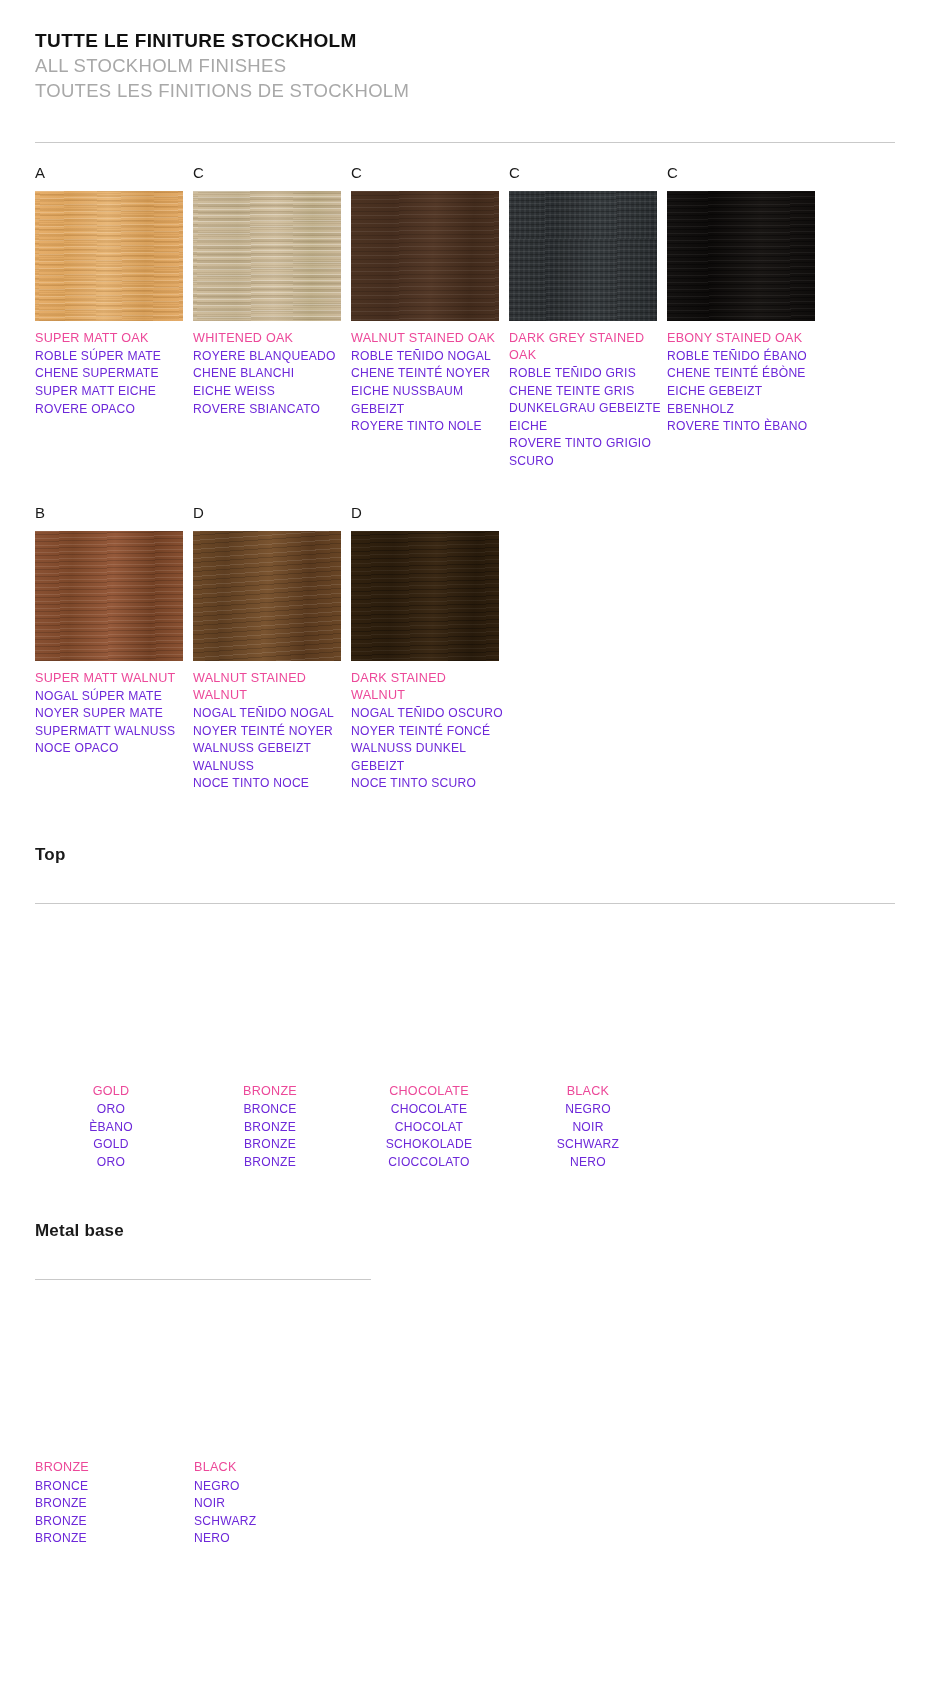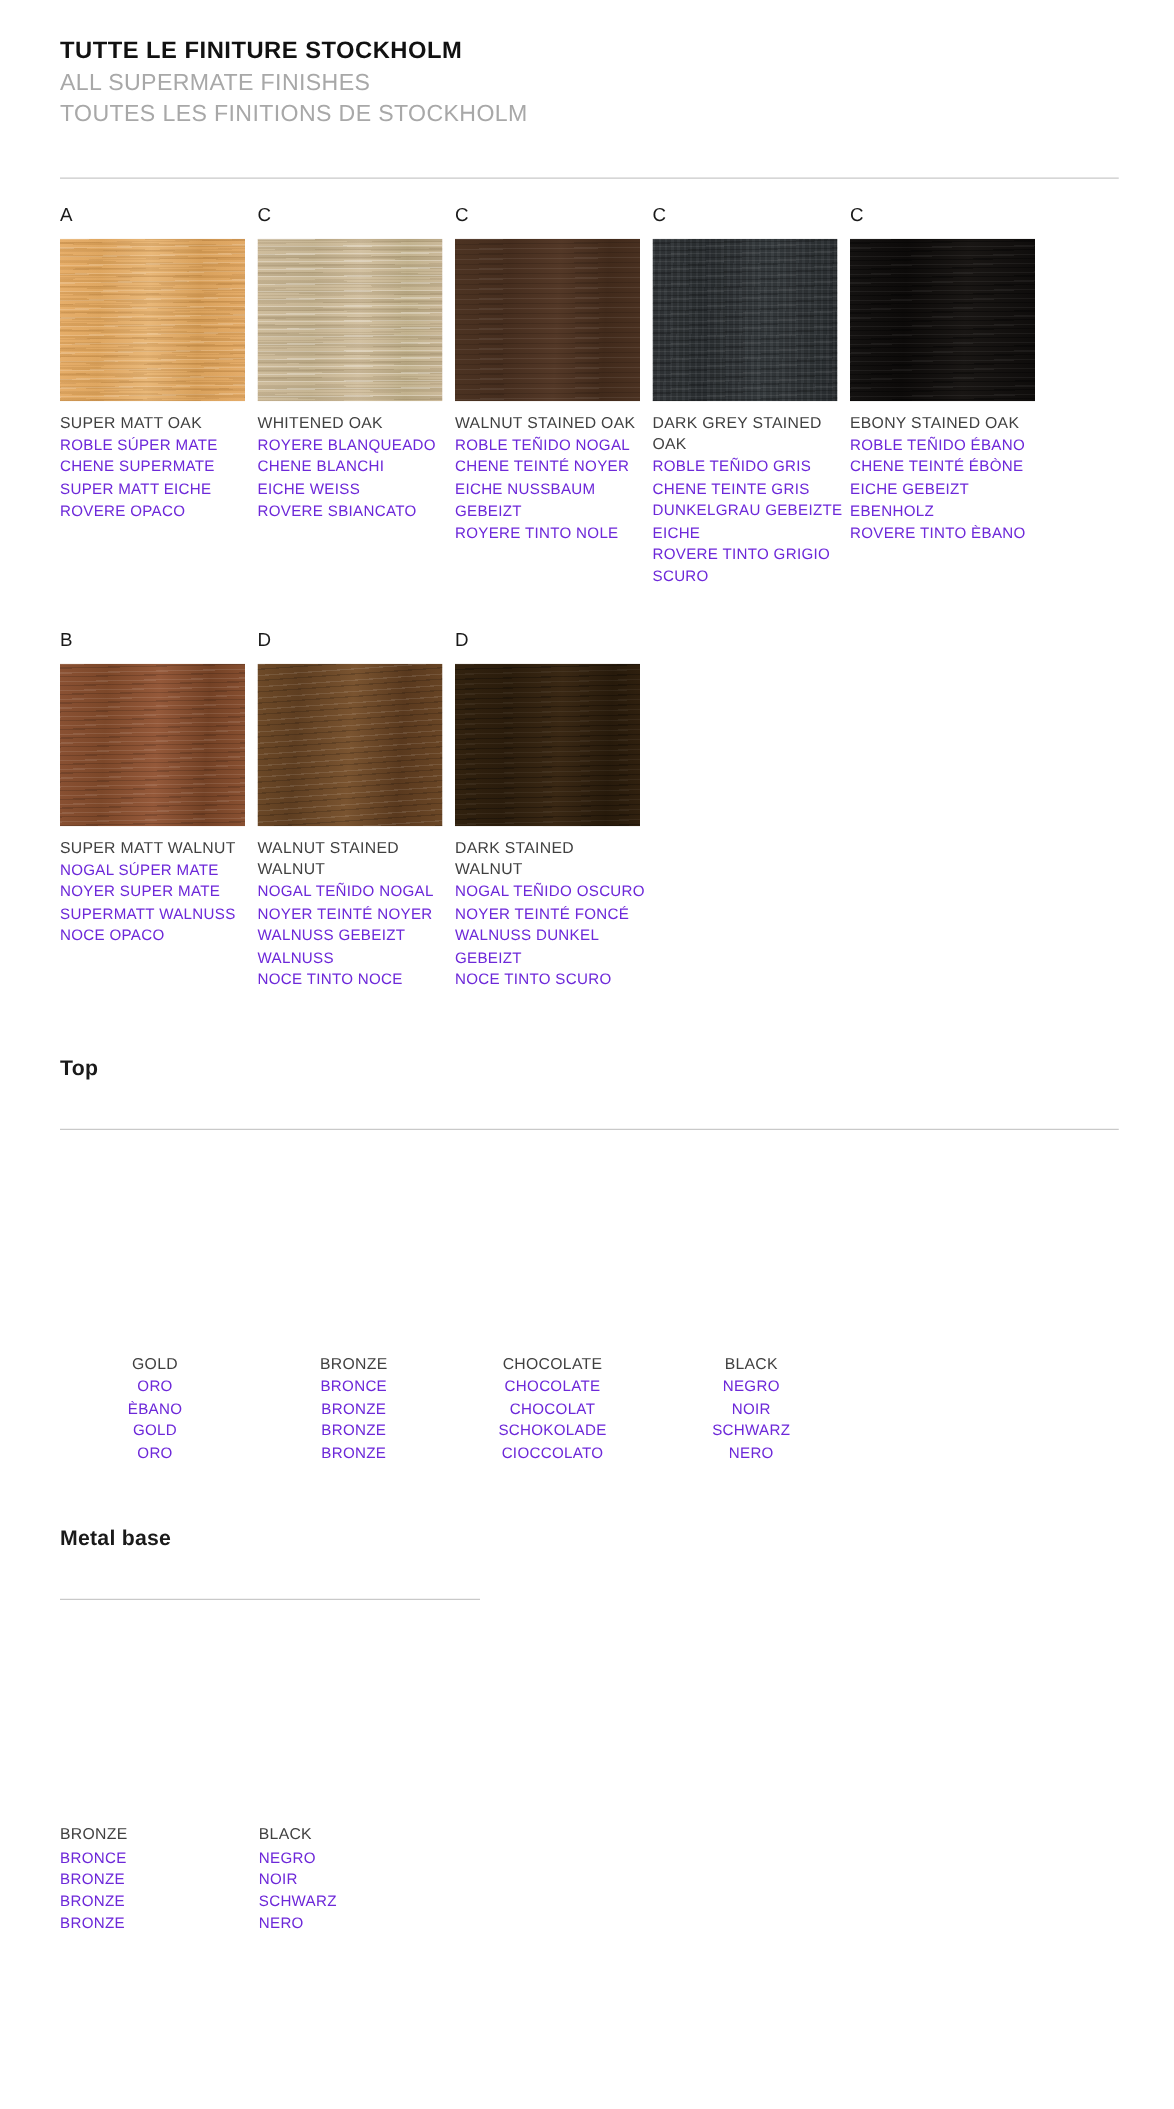--- a/index.html
+++ b/index.html
@@ -9,21 +9,21 @@
   }
   body {
     width: 939px;
     height: 1687px;
     font-family: "Liberation Sans", sans-serif;
     color: #1a1a1a;
     overflow: hidden;
     position: relative;
   }
 
-  .page { padding: 28px 44px 0 48px; }
+  .page { padding: 28px 44px 0 35px; }
 
   
   .header { margin-bottom: 0; }
   .title-it {
     font-size: 19px;
     font-weight: bold;
     letter-spacing: 0.4px;
     color: #111111;
     line-height: 1.35;
     margin: 0;
@@ -69,21 +69,21 @@
     overflow: hidden;
   }
   .swatch .grain {
     position: absolute;
     inset: 0;
   }
 
   .names { margin-top: 9px; width: 152px; }
   .name-main {
     font-size: 12.6px;
-    color: #404040;
+    color: #ec4899;
     letter-spacing: 0.25px;
     line-height: 1.38;
     margin: 0 0 1px 0;
   }
   .name-sub {
     font-size: 12.1px;
     color: #6d28d9;
     letter-spacing: 0.25px;
     line-height: 1.45;
     margin: 0;
@@ -259,21 +259,21 @@
     background: linear-gradient(95deg, #20232a 0%, #1c1f26 45%, #22252c 100%);
   }
 </style>
 </head>
 <body>
 
 <div class="page">
 
   <div class="header">
     <p class="title-it">TUTTE LE FINITURE STOCKHOLM</p>
-    <p class="title-en">ALL SUPERMATE FINISHES</p>
+    <p class="title-en">ALL STOCKHOLM FINISHES</p>
     <p class="title-fr">TOUTES LES FINITIONS DE STOCKHOLM</p>
   </div>
 
   <div class="rule"></div>
 
   <div class="grid">
 
     <div class="cell">
       <div class="code">A</div>
       <div class="swatch">

